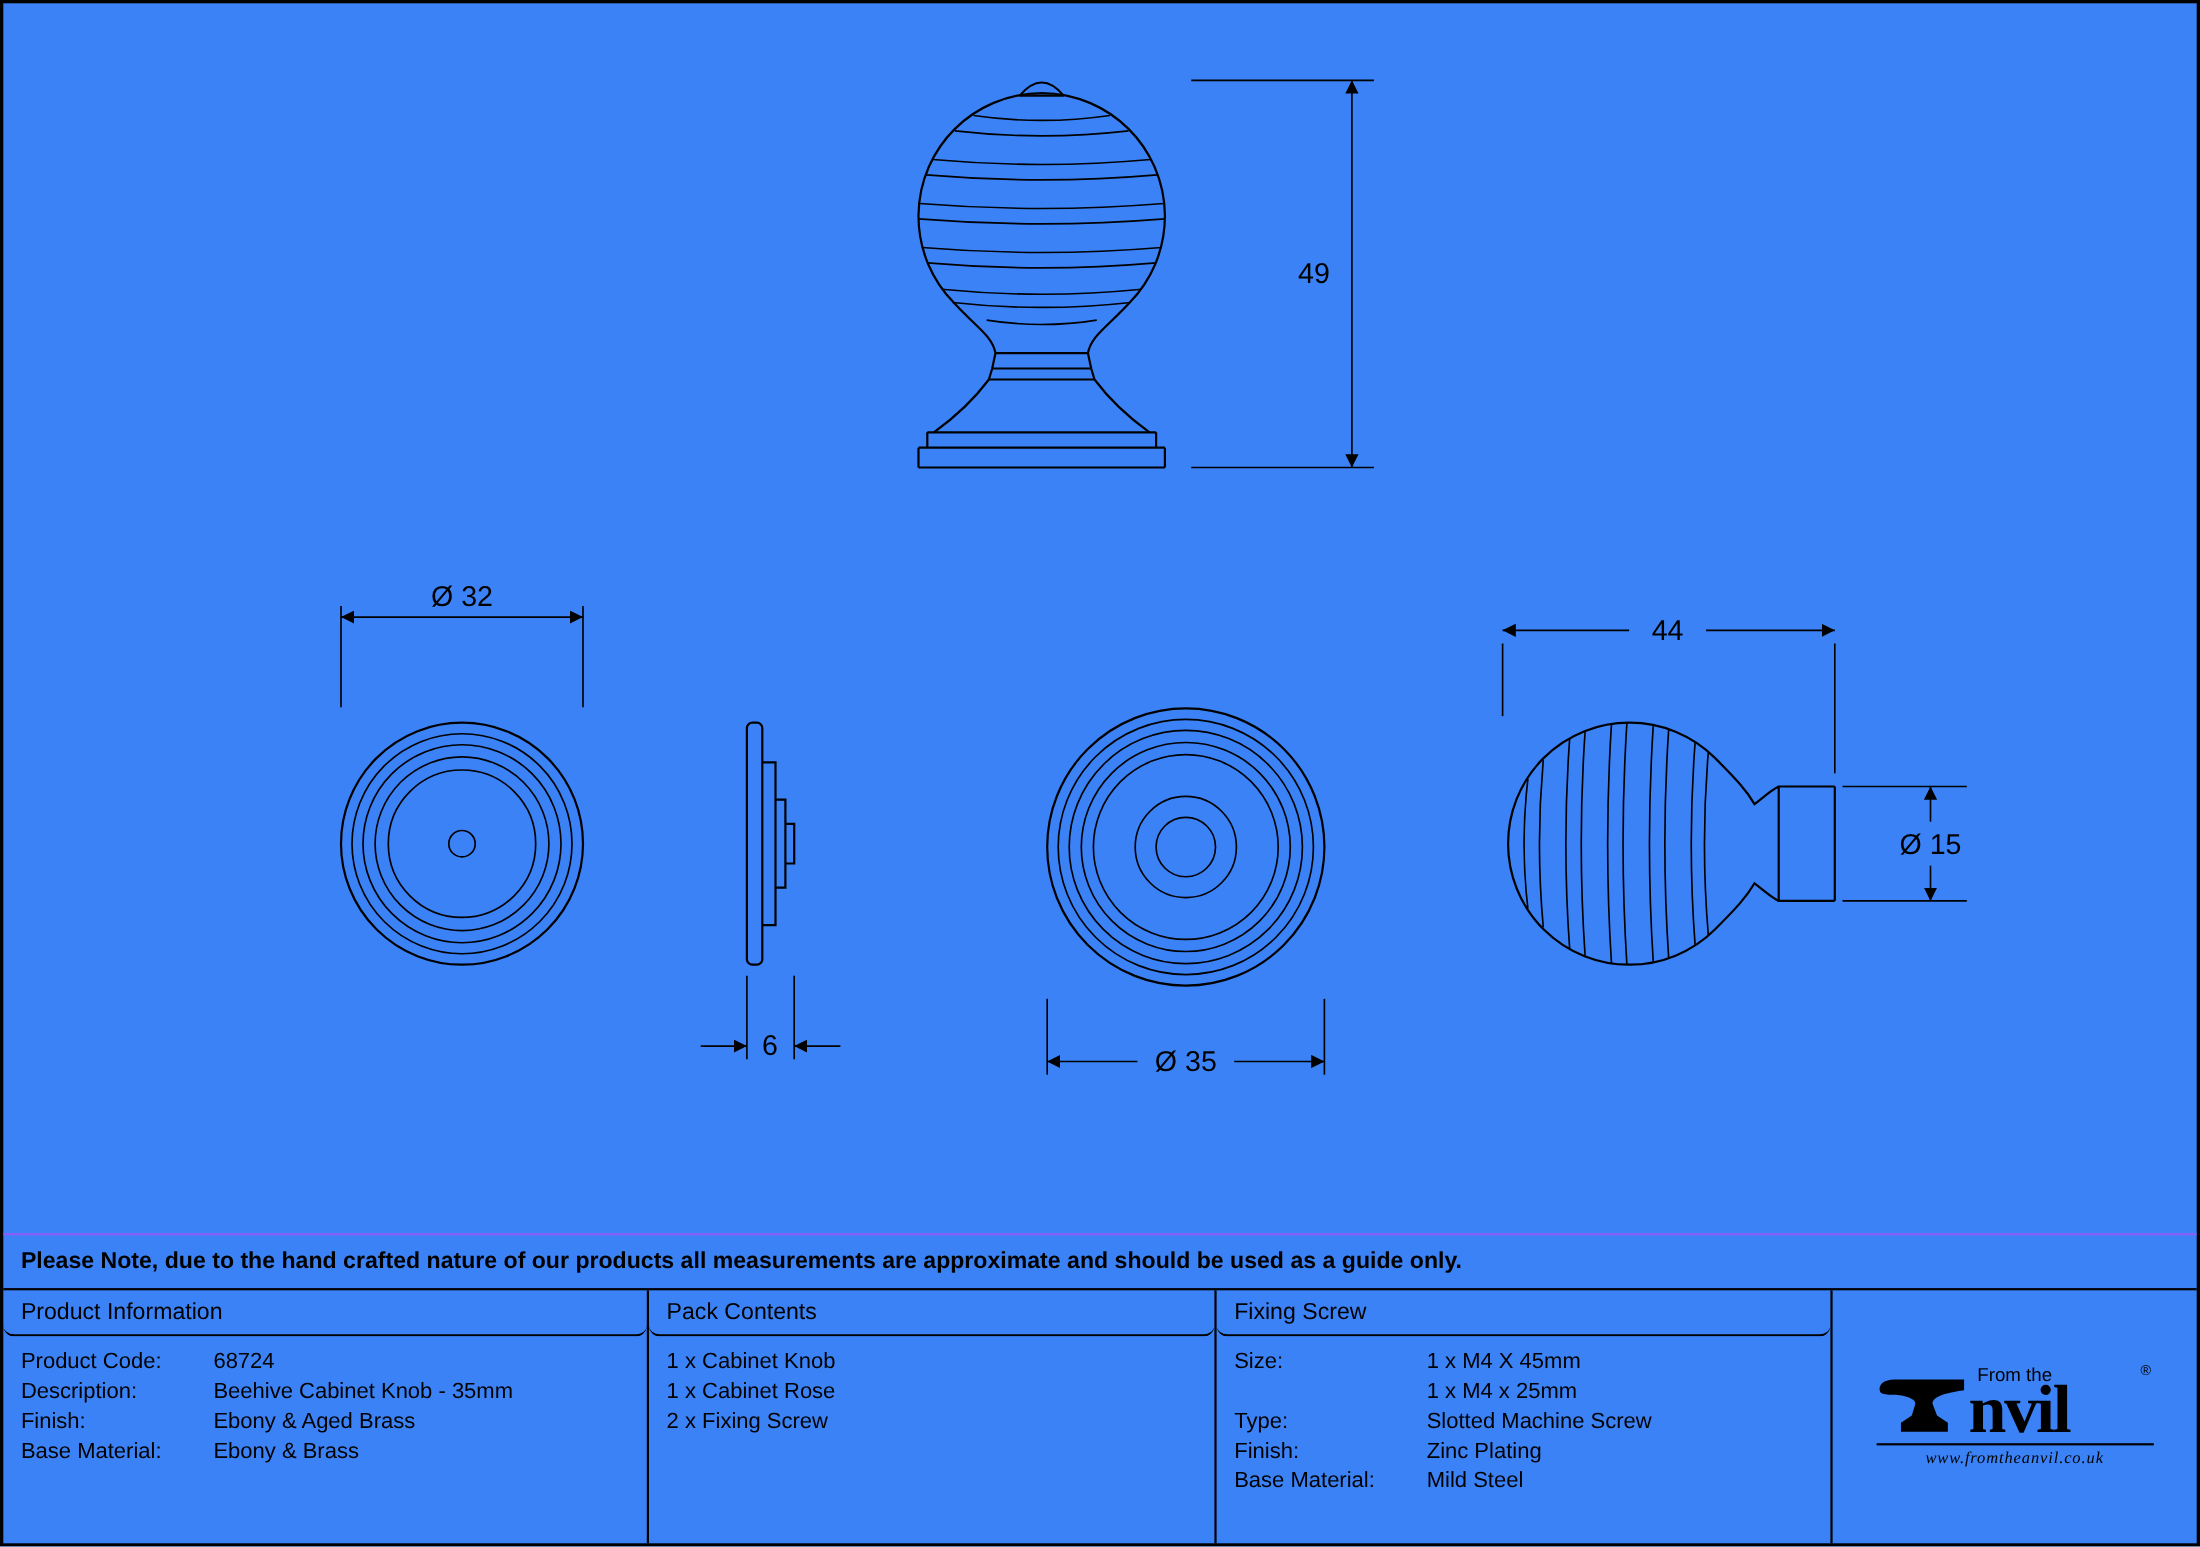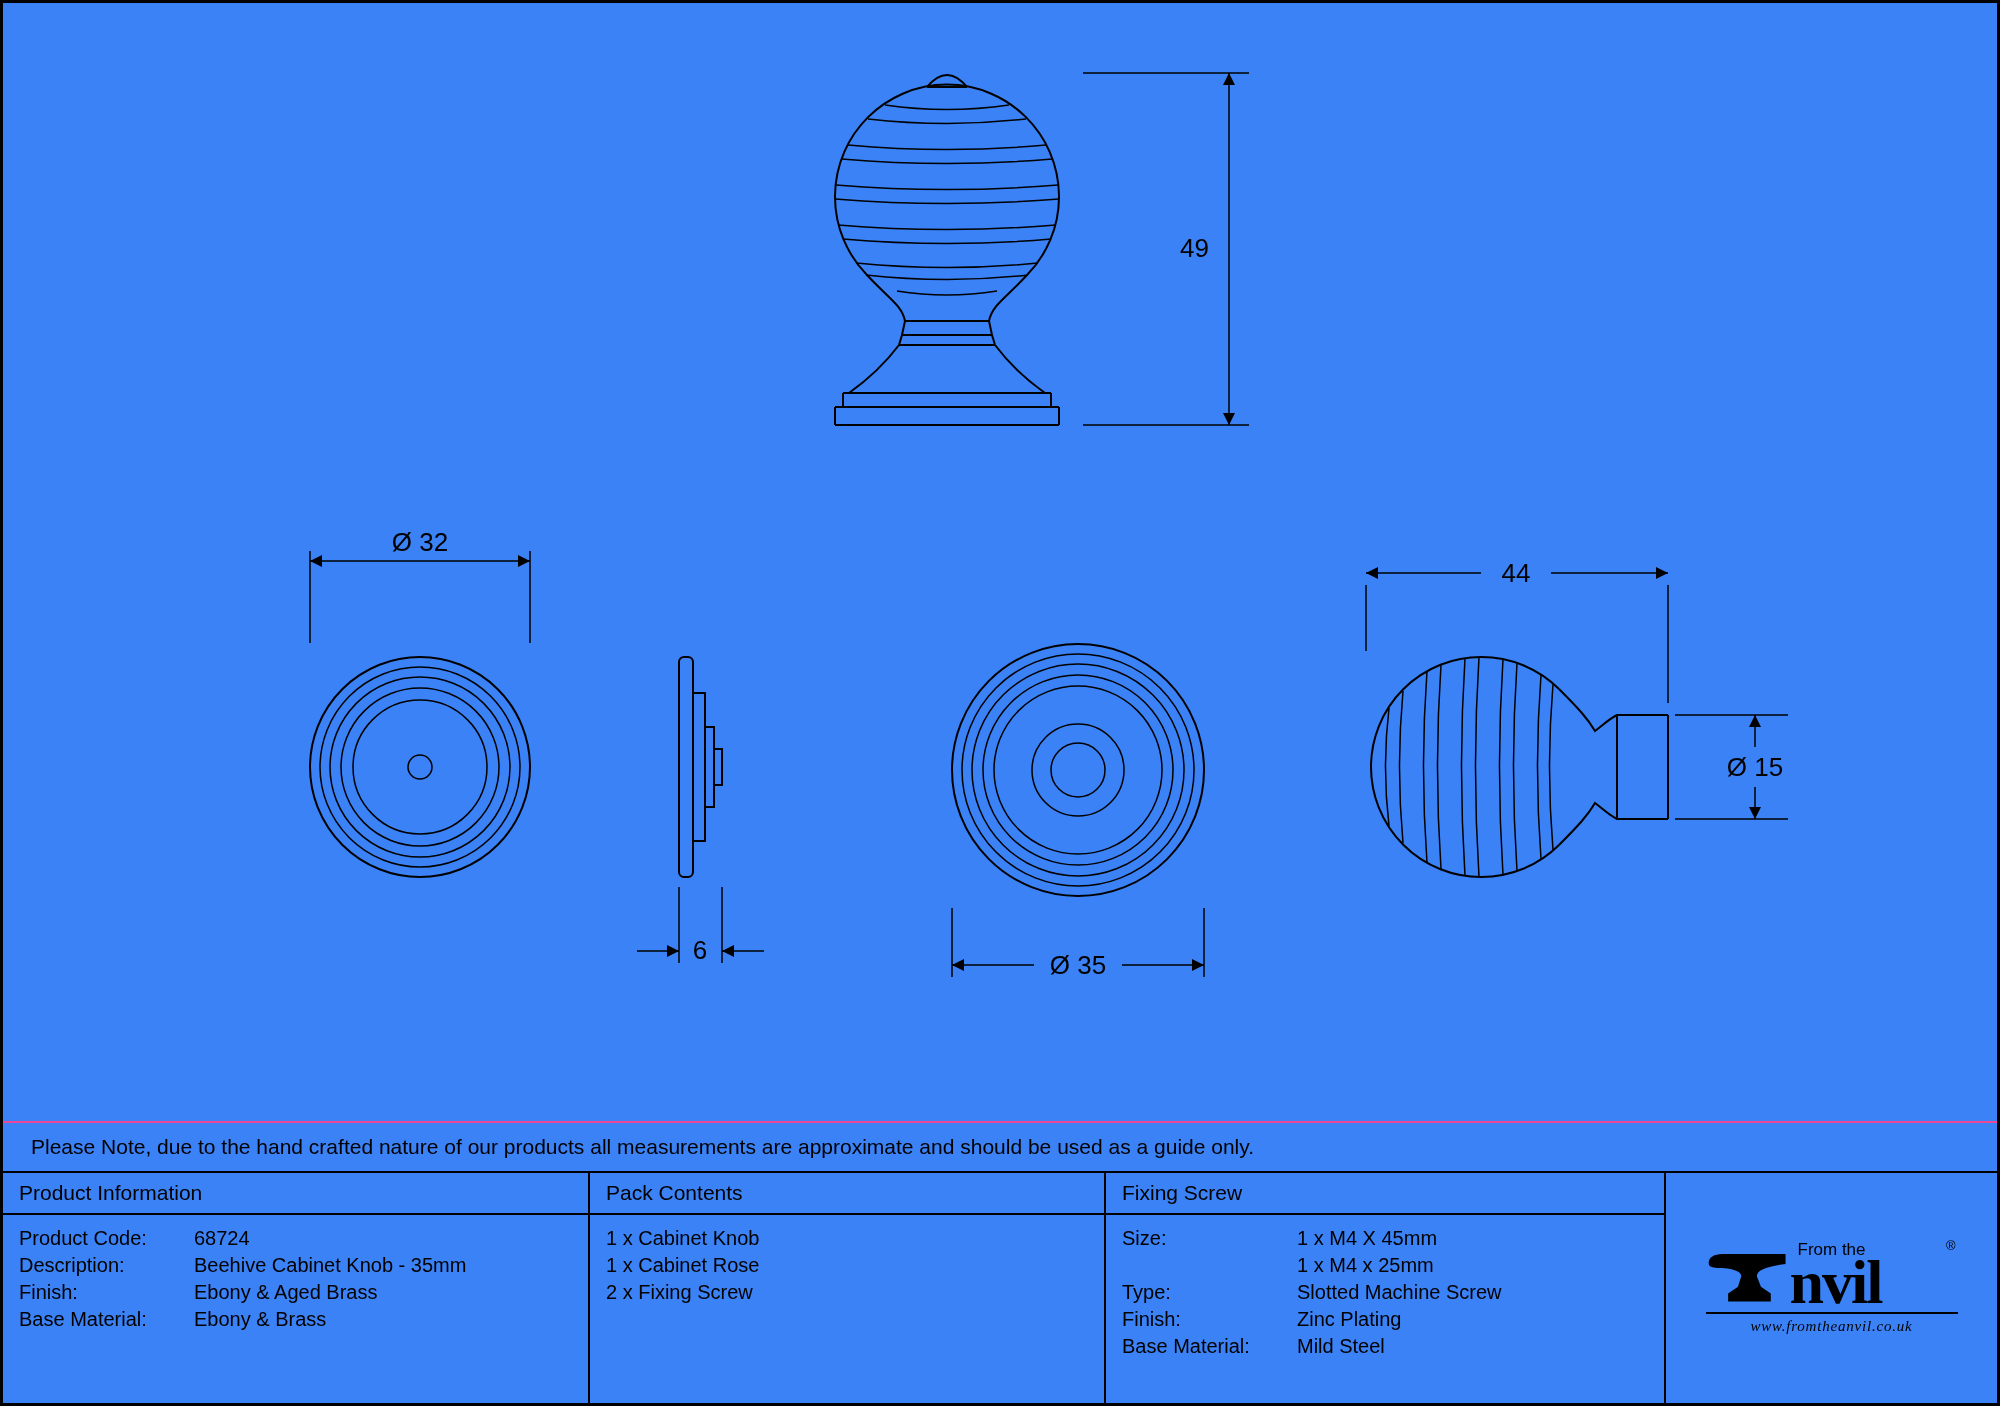--- a/index.html
+++ b/index.html
@@ -14,31 +14,32 @@
 
   .drawings .outline { fill:none; stroke:#000; stroke-width:2; }
   .drawings .thin    { fill:none; stroke:#000; stroke-width:1.5; }
   .drawings text {
     font-family:"Liberation Sans", sans-serif;
     font-size:26px; fill:#000; stroke:none;
   }
 
   .note-row {
     flex:0 0 52px; box-sizing:border-box;
-    border-top:2px solid #ec4899; border-bottom:2px solid #000;
-    display:flex; align-items:center; padding-left:28px;
+    border-top:2px solid #8b5cf6; border-bottom:2px solid #000;
+    display:flex; align-items:center; padding-left:16px;
     font-size:21px;
+    font-weight:bold;
   }
 
   .info-table { flex:1 1 auto; display:grid; grid-template-columns:587px 516px 560px 1fr; }
   .col { border-right:2px solid #000; display:flex; flex-direction:column; min-width:0; }
   .col.last { border-right:none; }
   .cell-header {
     flex:0 0 42px; box-sizing:border-box; border-bottom:2px solid #000;
-    display:flex; align-items:center; padding-left:16px; font-size:21px;
+    display:flex; align-items:center; padding-left:16px; font-size:21px;border-radius:10px;
   }
   .cell-body { padding:10px 16px 6px 16px; font-size:20px; }
   .kv { display:grid; grid-template-columns:175px 1fr; line-height:27px; }
   .line-item { line-height:27px; }
 
   
   .logo-cell { align-items:center; justify-content:center; }
   .logo { width:252px; }
   .logo-main { display:flex; align-items:flex-end; }
   .anvil-icon { width:82px; height:60px; flex:0 0 auto; }

